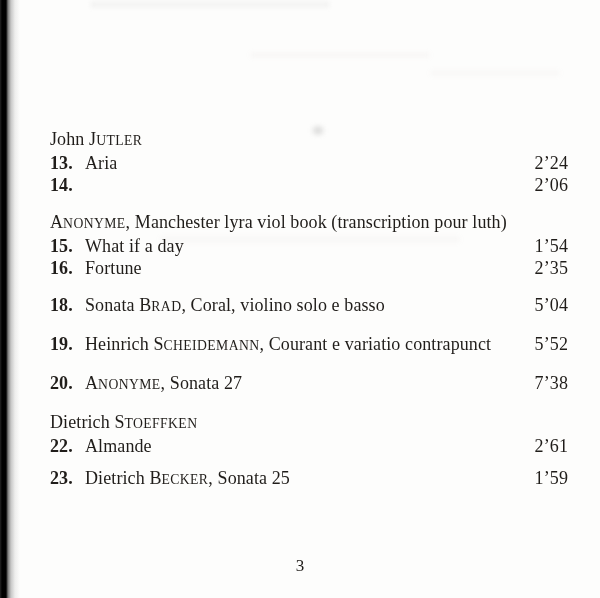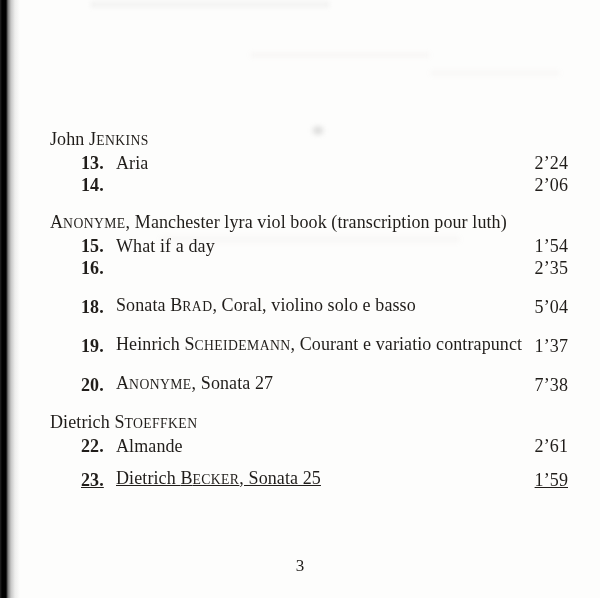--- a/index.html
+++ b/index.html
@@ -54,25 +54,25 @@
   .content {
     position: absolute;
     left: 50px;
     right: 32px;
     top: 128px;
     font-size: 18px;
     line-height: 22px;
     letter-spacing: 0.1px;
   }
   .section + .section { margin-top: 15px; }
-  .section:last-child { margin-top: 10px; text-decoration: underline; }
+  .section:last-child { margin-top: 10px; }
 
   .header-line { white-space: nowrap; }
 
-  .row { display: flex; align-items: flex-end; margin-left: 31px; }
+  .row { display: flex; align-items: flex-start; }
   .num {
     width: 35px;
     flex-shrink: 0;
     font-weight: 700;
   }
   .title { flex: 1 1 auto; white-space: nowrap; overflow: hidden; }
   .dur { margin-left: auto; padding-left: 8px; }
 
   
   .sc {
@@ -95,55 +95,56 @@
   <div class="spine"></div>
 
   <div class="smudge smudge-2"></div>
   <div class="smudge smudge-3"></div>
   <div class="smudge smudge-4"></div>
   <div class="smudge smudge-5"></div>
   <div class="smudge smudge-1"></div>
 
   <div class="content">
       <div class="section">
-        <div class="header-line"><span>John </span><span><span>J</span><span class="sc">ENKINS</span></span></div>
+        <div class="header-line"><span>John </span><span><span>J</span><span class="sc">UTLER</span></span></div>
         <div class="row">
           <span class="num">13.</span>
           <span class="title"><span>Aria</span></span>
           <span class="dur">2’24</span>
         </div>
         <div class="row">
           <span class="num">14.</span>
           <span class="dur">2’06</span>
         </div>
       </div>
       <div class="section">
         <div class="header-line"><span><span>A</span><span class="sc">NONYME</span></span><span>, Manchester lyra viol book (transcription pour luth)</span></div>
         <div class="row">
           <span class="num">15.</span>
           <span class="title"><span>What if a day</span></span>
           <span class="dur">1’54</span>
         </div>
         <div class="row">
           <span class="num">16.</span>
+          <span class="title"><span>Fortune</span></span>
           <span class="dur">2’35</span>
         </div>
       </div>
       <div class="section">
         <div class="row">
           <span class="num">18.</span>
           <span class="title"><span>Sonata </span><span><span>B</span><span class="sc">RAD</span></span><span>, Coral, violino solo e basso</span></span>
           <span class="dur">5’04</span>
         </div>
       </div>
       <div class="section">
         <div class="row">
           <span class="num">19.</span>
           <span class="title"><span>Heinrich </span><span><span>S</span><span class="sc">CHEIDEMANN</span></span><span>, Courant e variatio contrapunct</span></span>
-          <span class="dur">1’37</span>
+          <span class="dur">5’52</span>
         </div>
       </div>
       <div class="section">
         <div class="row">
           <span class="num">20.</span>
           <span class="title"><span><span>A</span><span class="sc">NONYME</span></span><span>, Sonata 27</span></span>
           <span class="dur">7’38</span>
         </div>
       </div>
       <div class="section">

